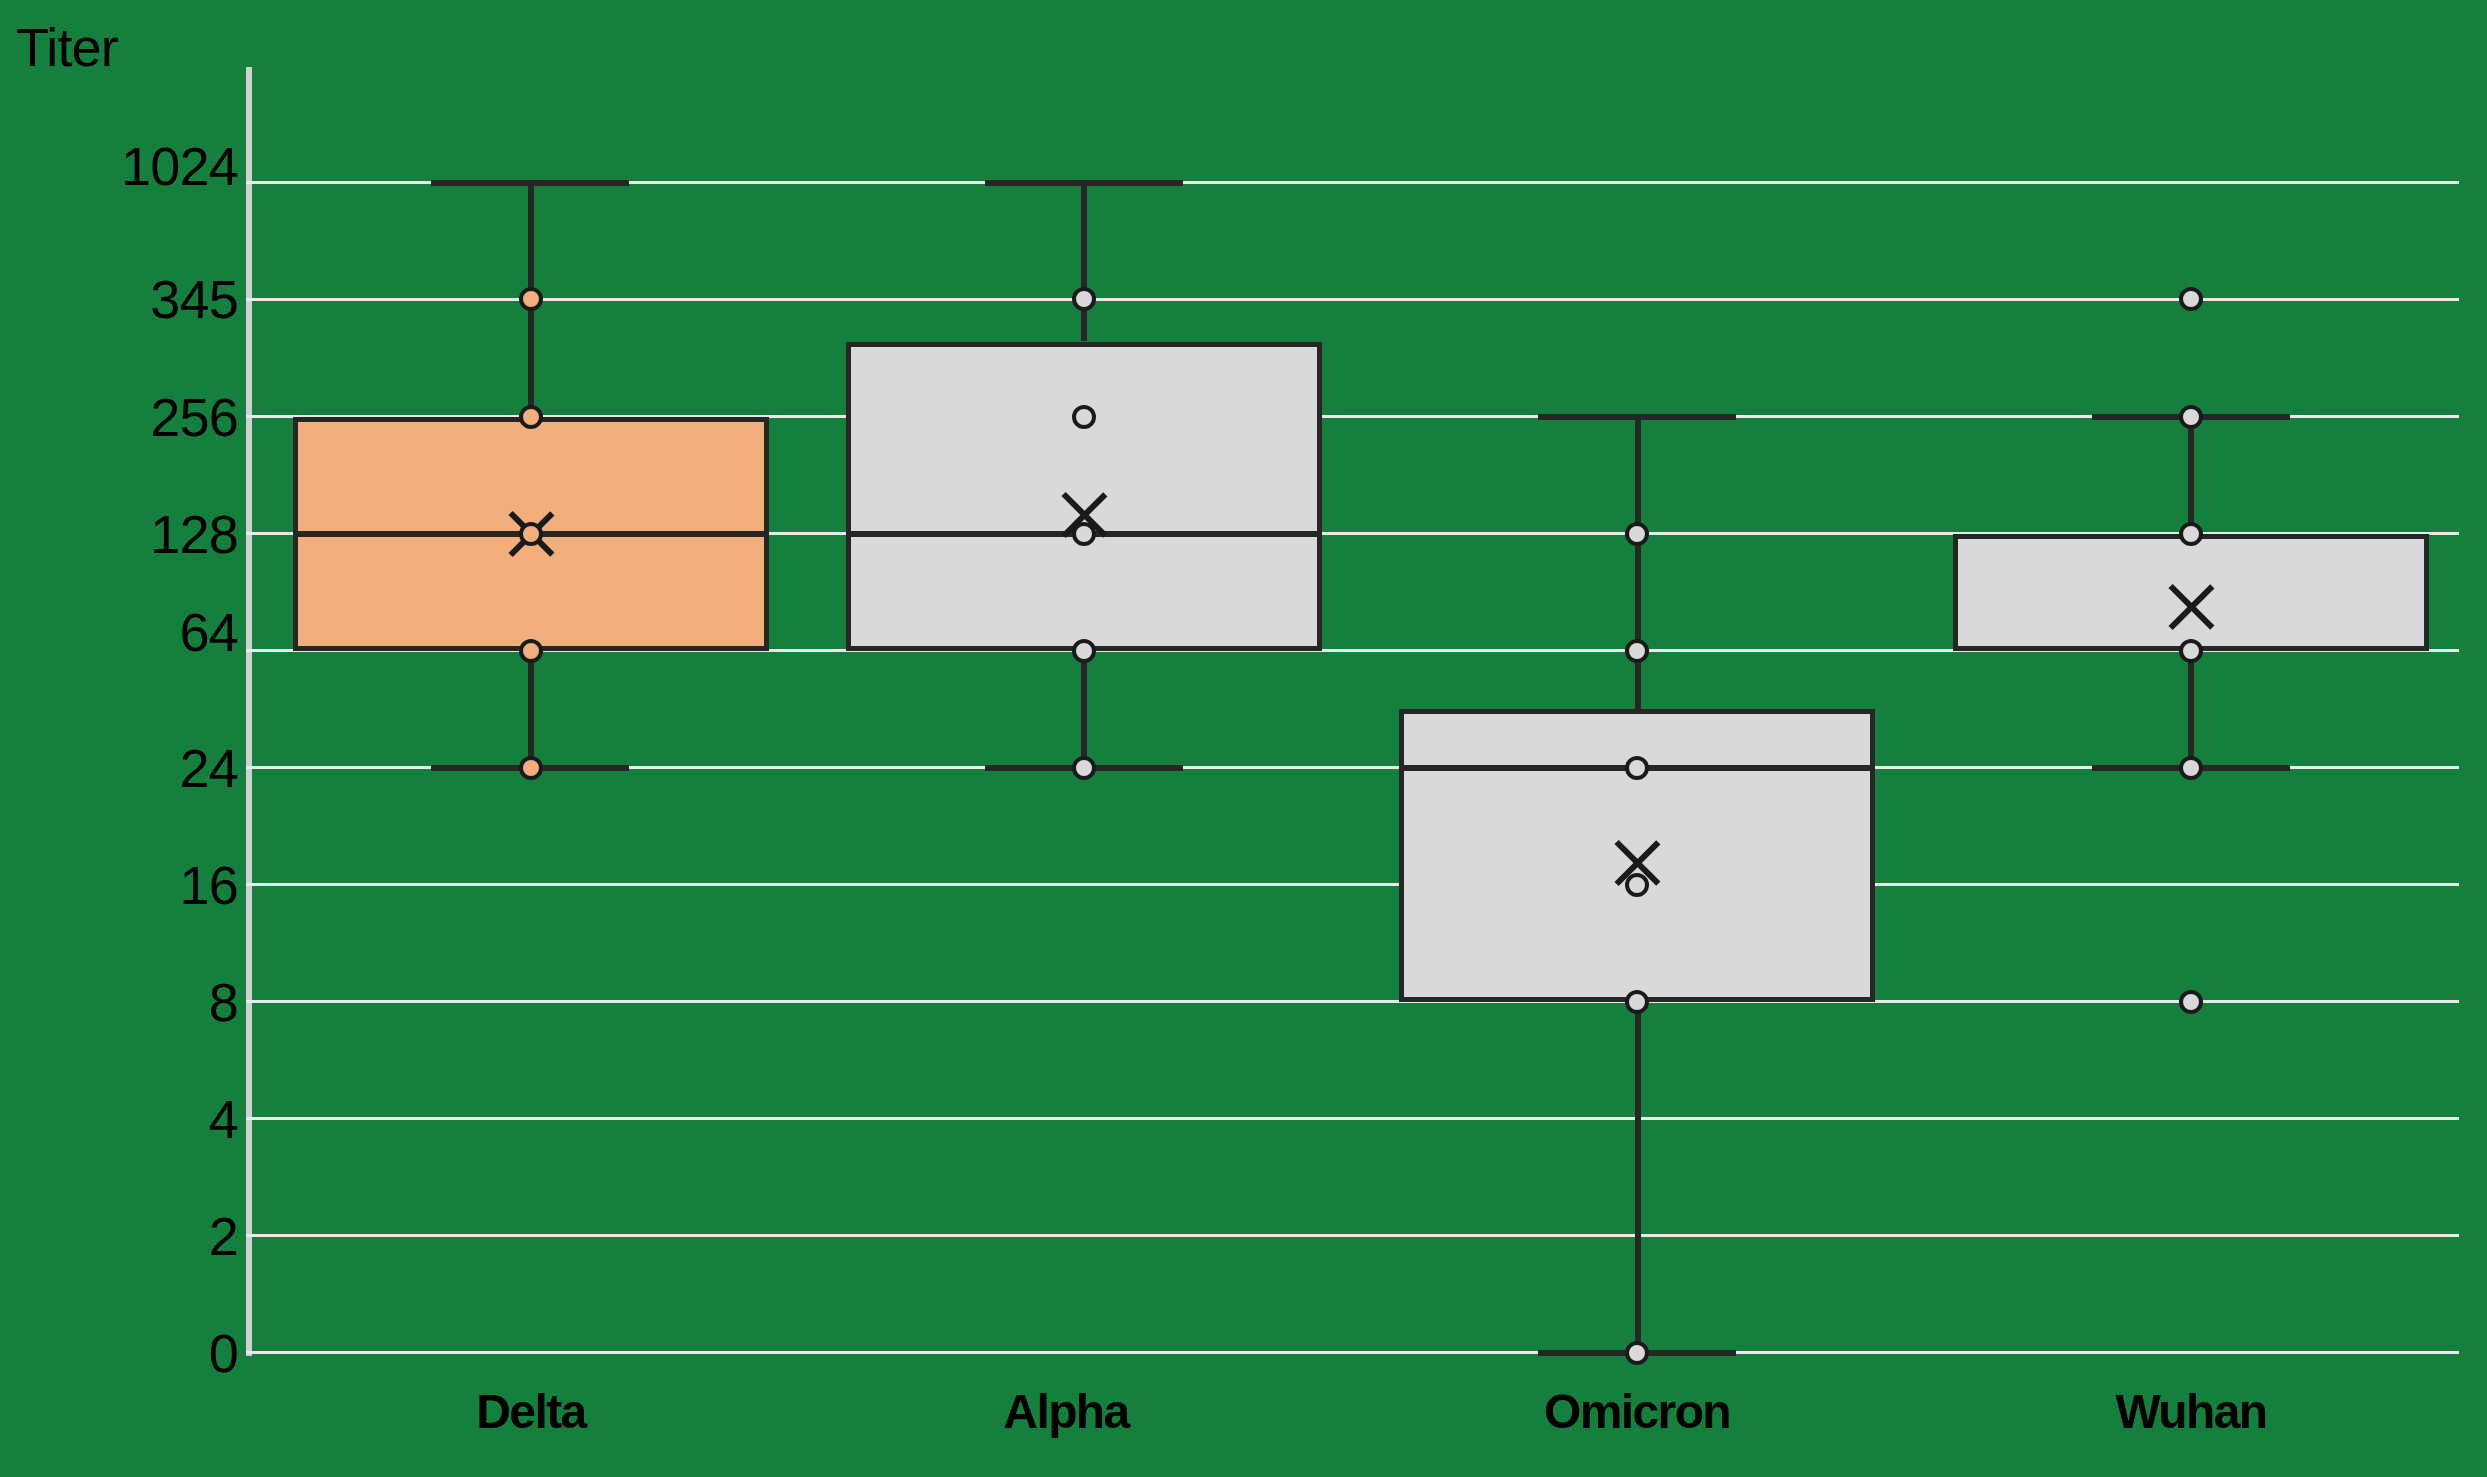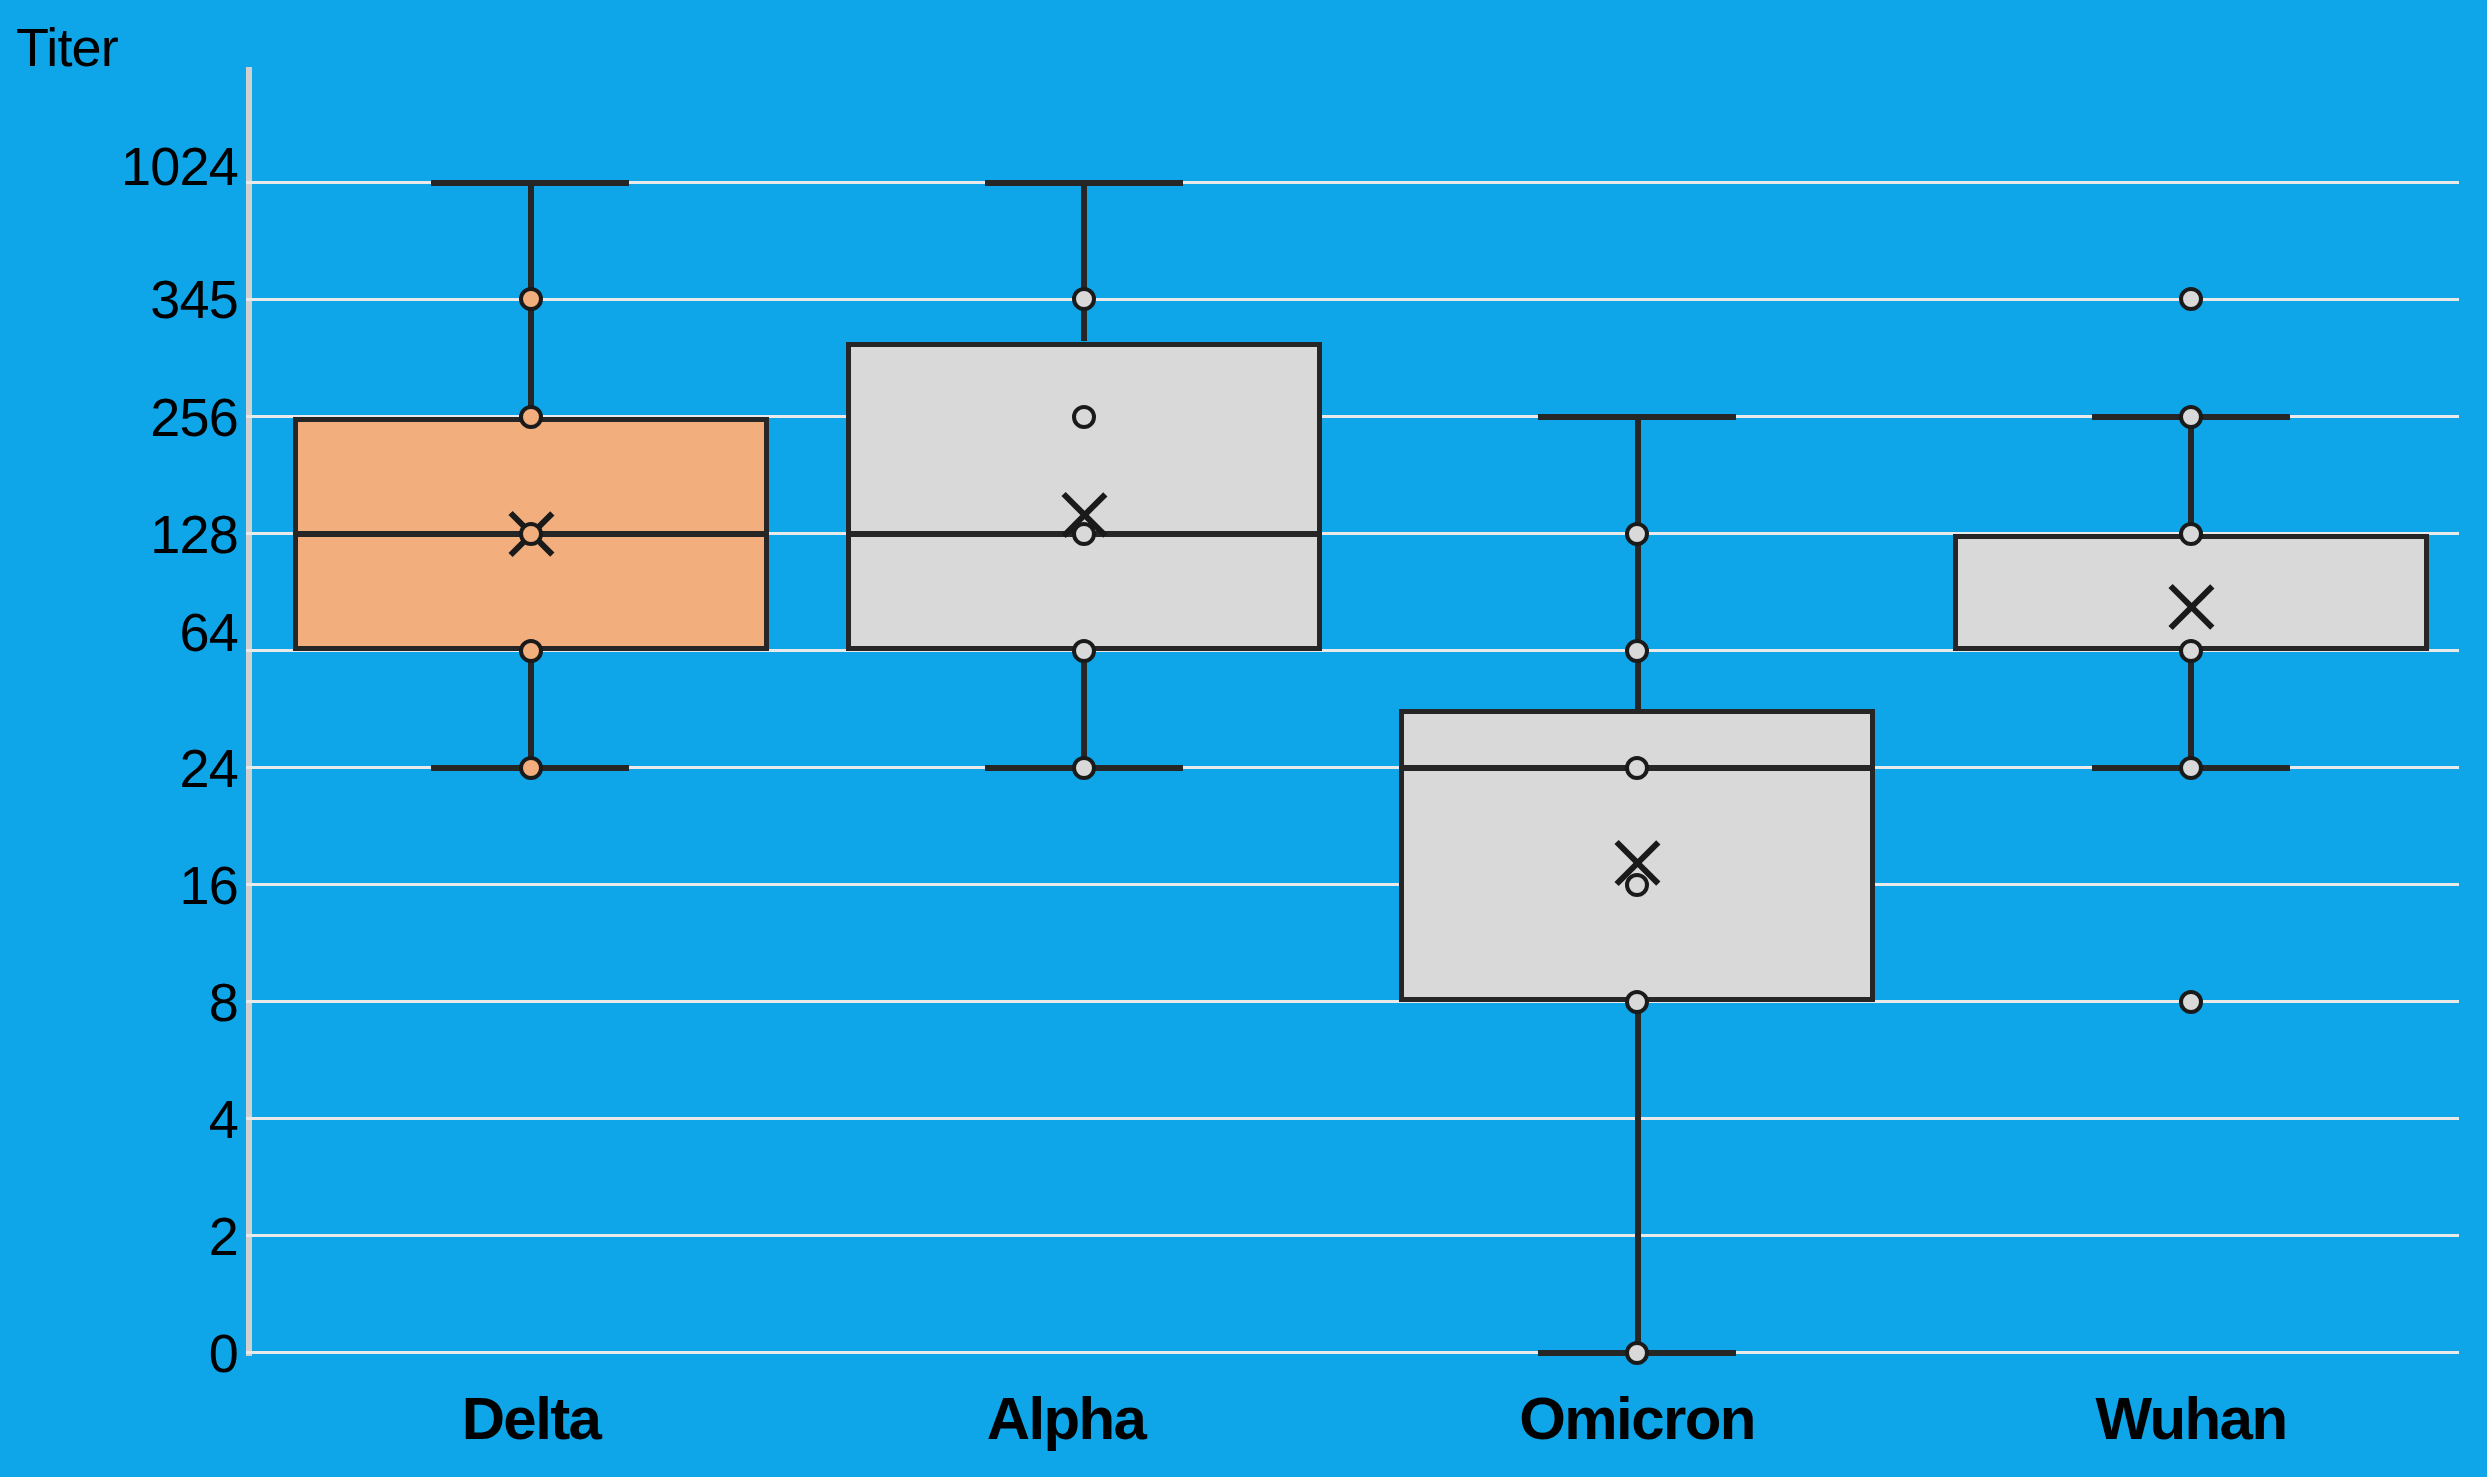--- a/index.html
+++ b/index.html
@@ -1,24 +1,24 @@
 <!DOCTYPE html>
 <html style="font-size:12.7px"><head>
 <meta charset="utf-8">
 <style>
   html,body{margin:0;padding:0;background:#ffffff;}
   body{width:2487px;height:1477px;font-family:"Liberation Sans",sans-serif;overflow:hidden;}
-  #root{position:relative;width:2487px;height:1477px;background:#0ea5e9;}
+  #root{position:relative;width:2487px;height:1477px;background:#15803d;}
   .axis-title{position:absolute;left:16px;top:16px;font-size:54px;color:#000;letter-spacing:-0.8px;}
   .ytick{position:absolute;right:0;width:230px;text-align:right;font-size:54px;color:#000;transform:translateY(-50%);letter-spacing:-0.8px;}
   #ylabels{position:absolute;left:0;top:0;width:238px;height:1477px;}
   #plot{position:absolute;left:246px;top:0;width:2213px;height:1477px;}
   .gridline{position:absolute;left:0;width:2213px;height:3.2px;background:#e9e9e9;}
   .yaxis-line{position:absolute;left:0;top:67px;width:5.6px;height:1289px;background:#d0d0d0;}
-  .xtick-label{position:absolute;font-size:60px;font-weight:bold;color:#000;text-align:center;transform:translateX(-50%);letter-spacing:-1.6px;}
+  .xtick-label{position:absolute;font-size:48px;font-weight:bold;color:#000;text-align:center;transform:translateX(-50%);letter-spacing:-1.6px;}
   .boxgroup{position:absolute;top:0;height:1477px;}
   .boxrect{position:absolute;box-sizing:border-box;border:5.6px solid #262626;}
   .medianline{position:absolute;height:5.6px;background:#262626;}
   .whisker-v{position:absolute;width:5.6px;background:#262626;}
   .whisker-cap{position:absolute;height:5.6px;background:#262626;}
   .pt{position:absolute;width:24px;height:24px;border-radius:50%;border:4.8px solid #1a1a1a;box-sizing:border-box;transform:translate(-50%,-50%);}
   .meanx{position:absolute;width:59px;height:59px;transform:translate(-50%,-50%);}
   .meanx:before,.meanx:after{content:"";position:absolute;left:50%;top:0;width:5.6px;height:59px;background:#1a1a1a;margin-left:-2.8px;}
   .meanx:before{transform:rotate(45deg);}
   .meanx:after{transform:rotate(-45deg);}

